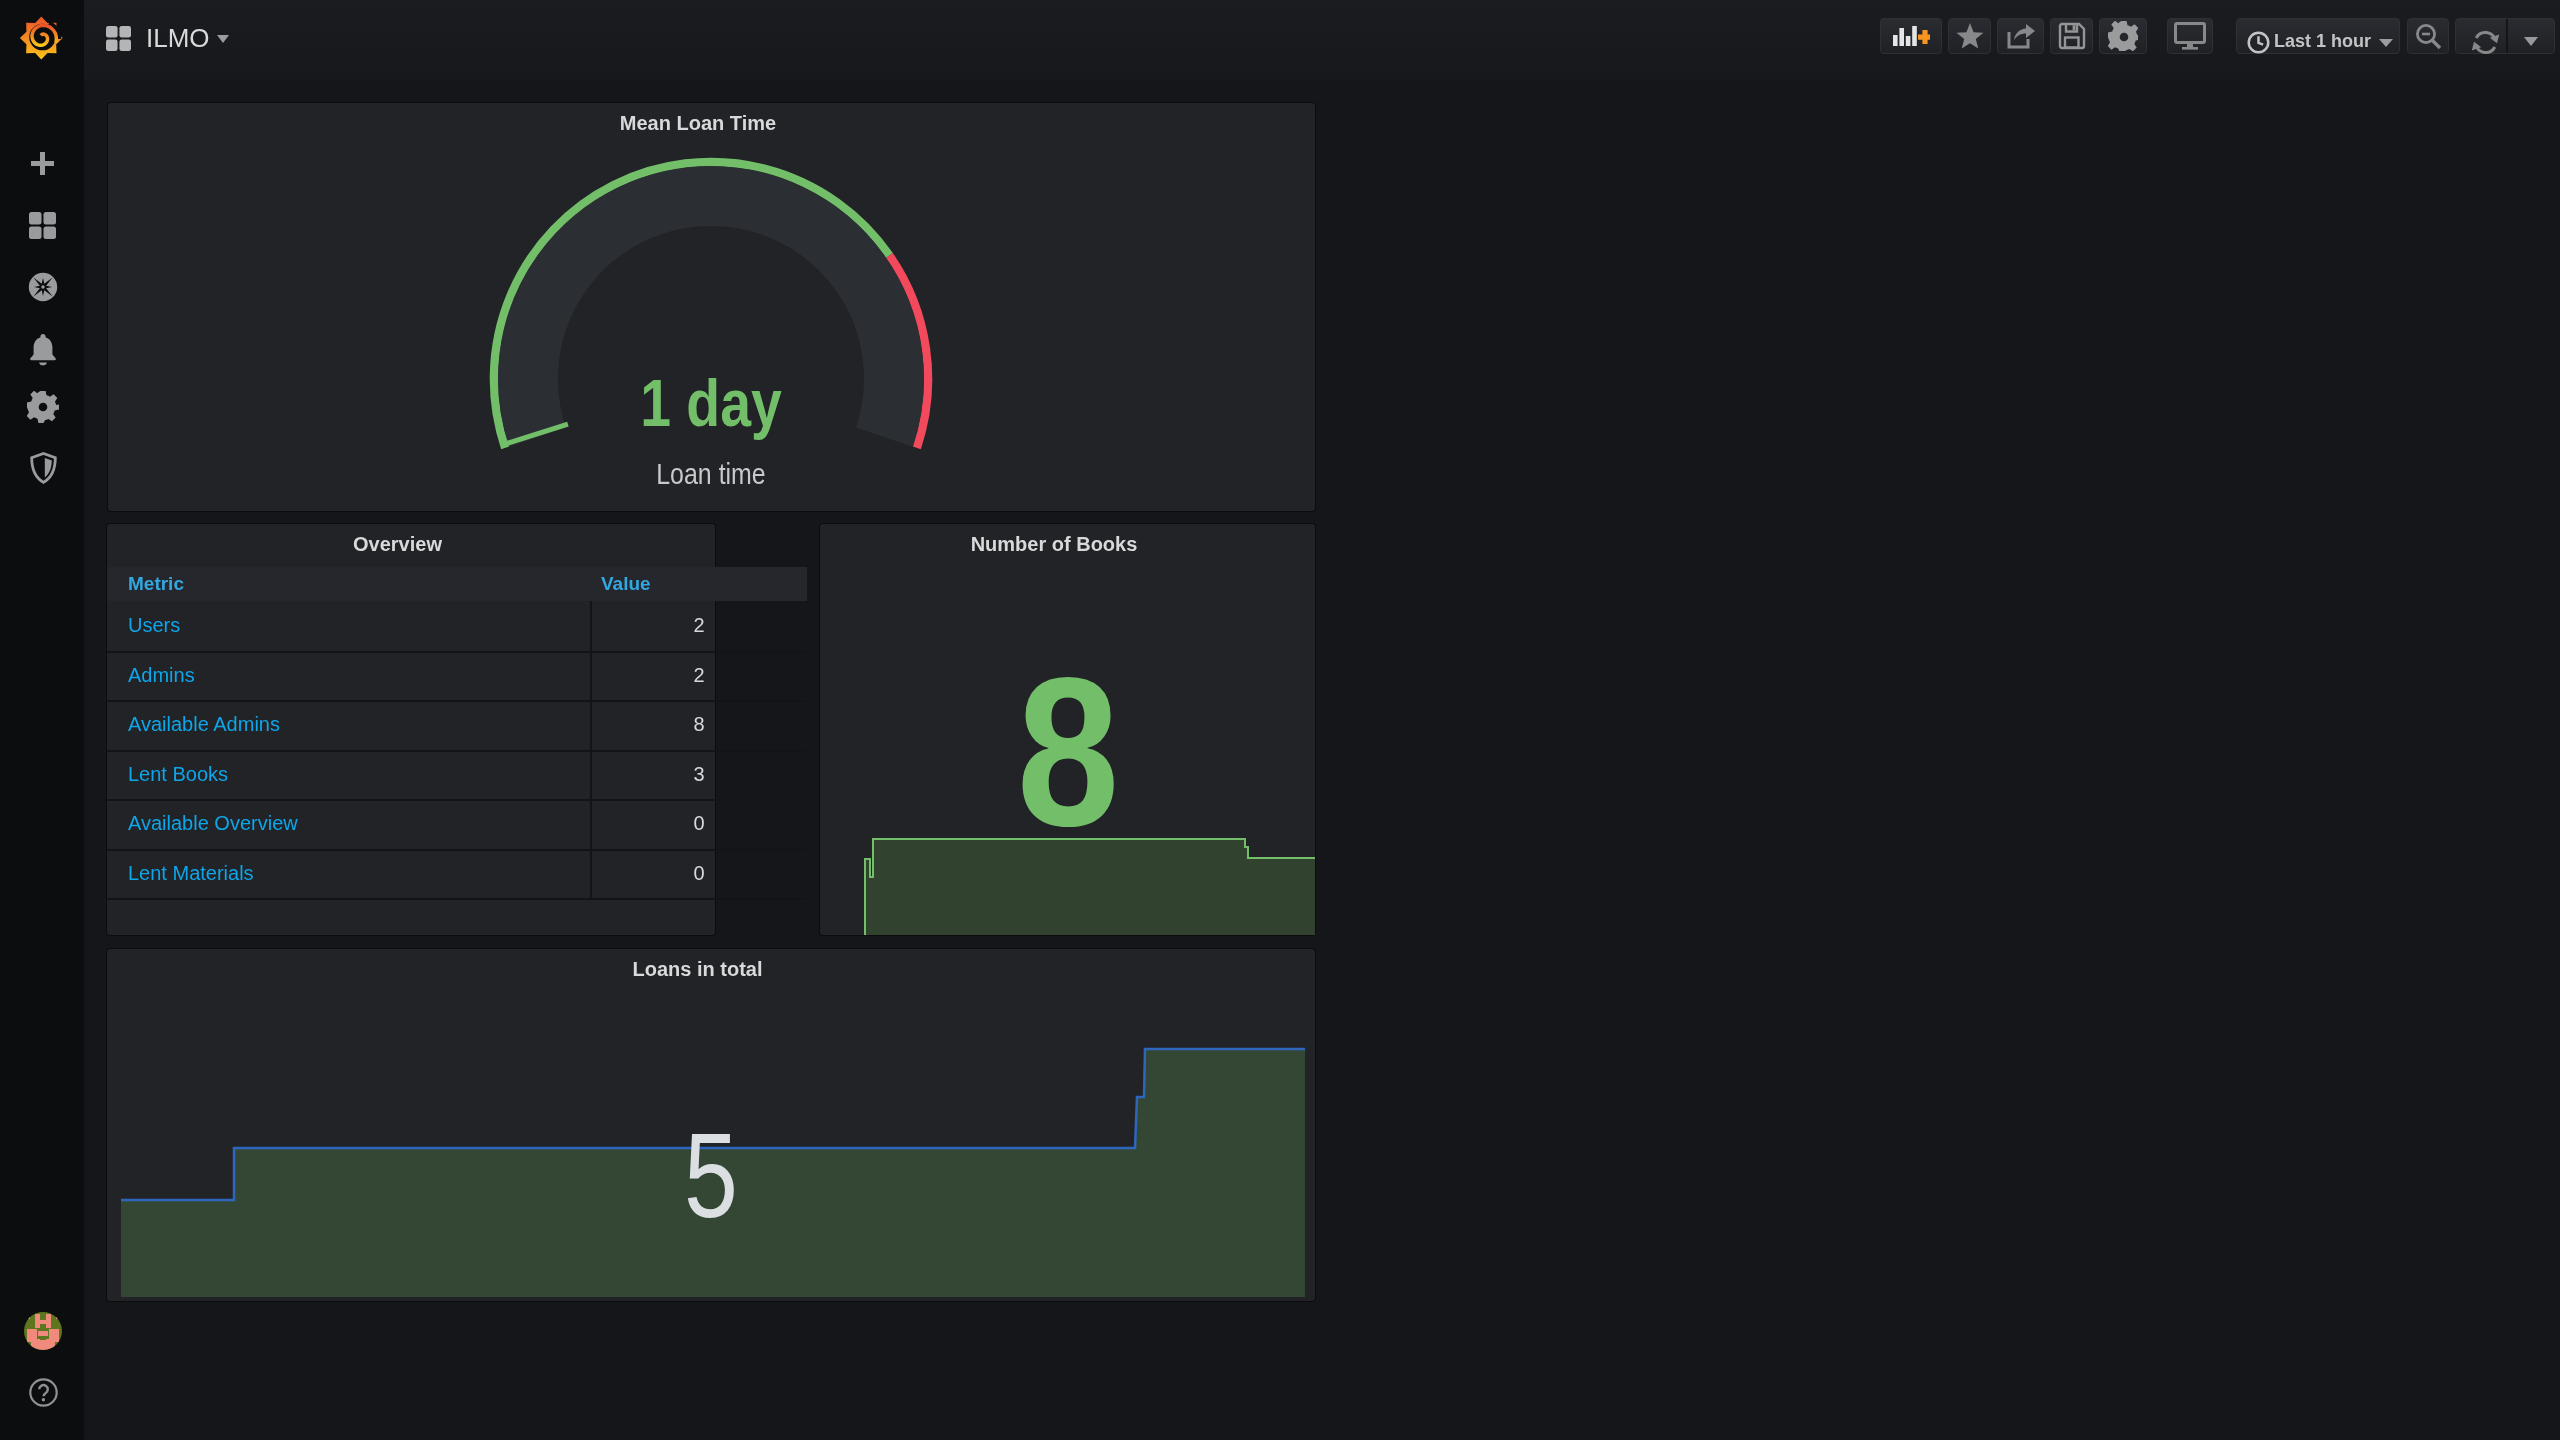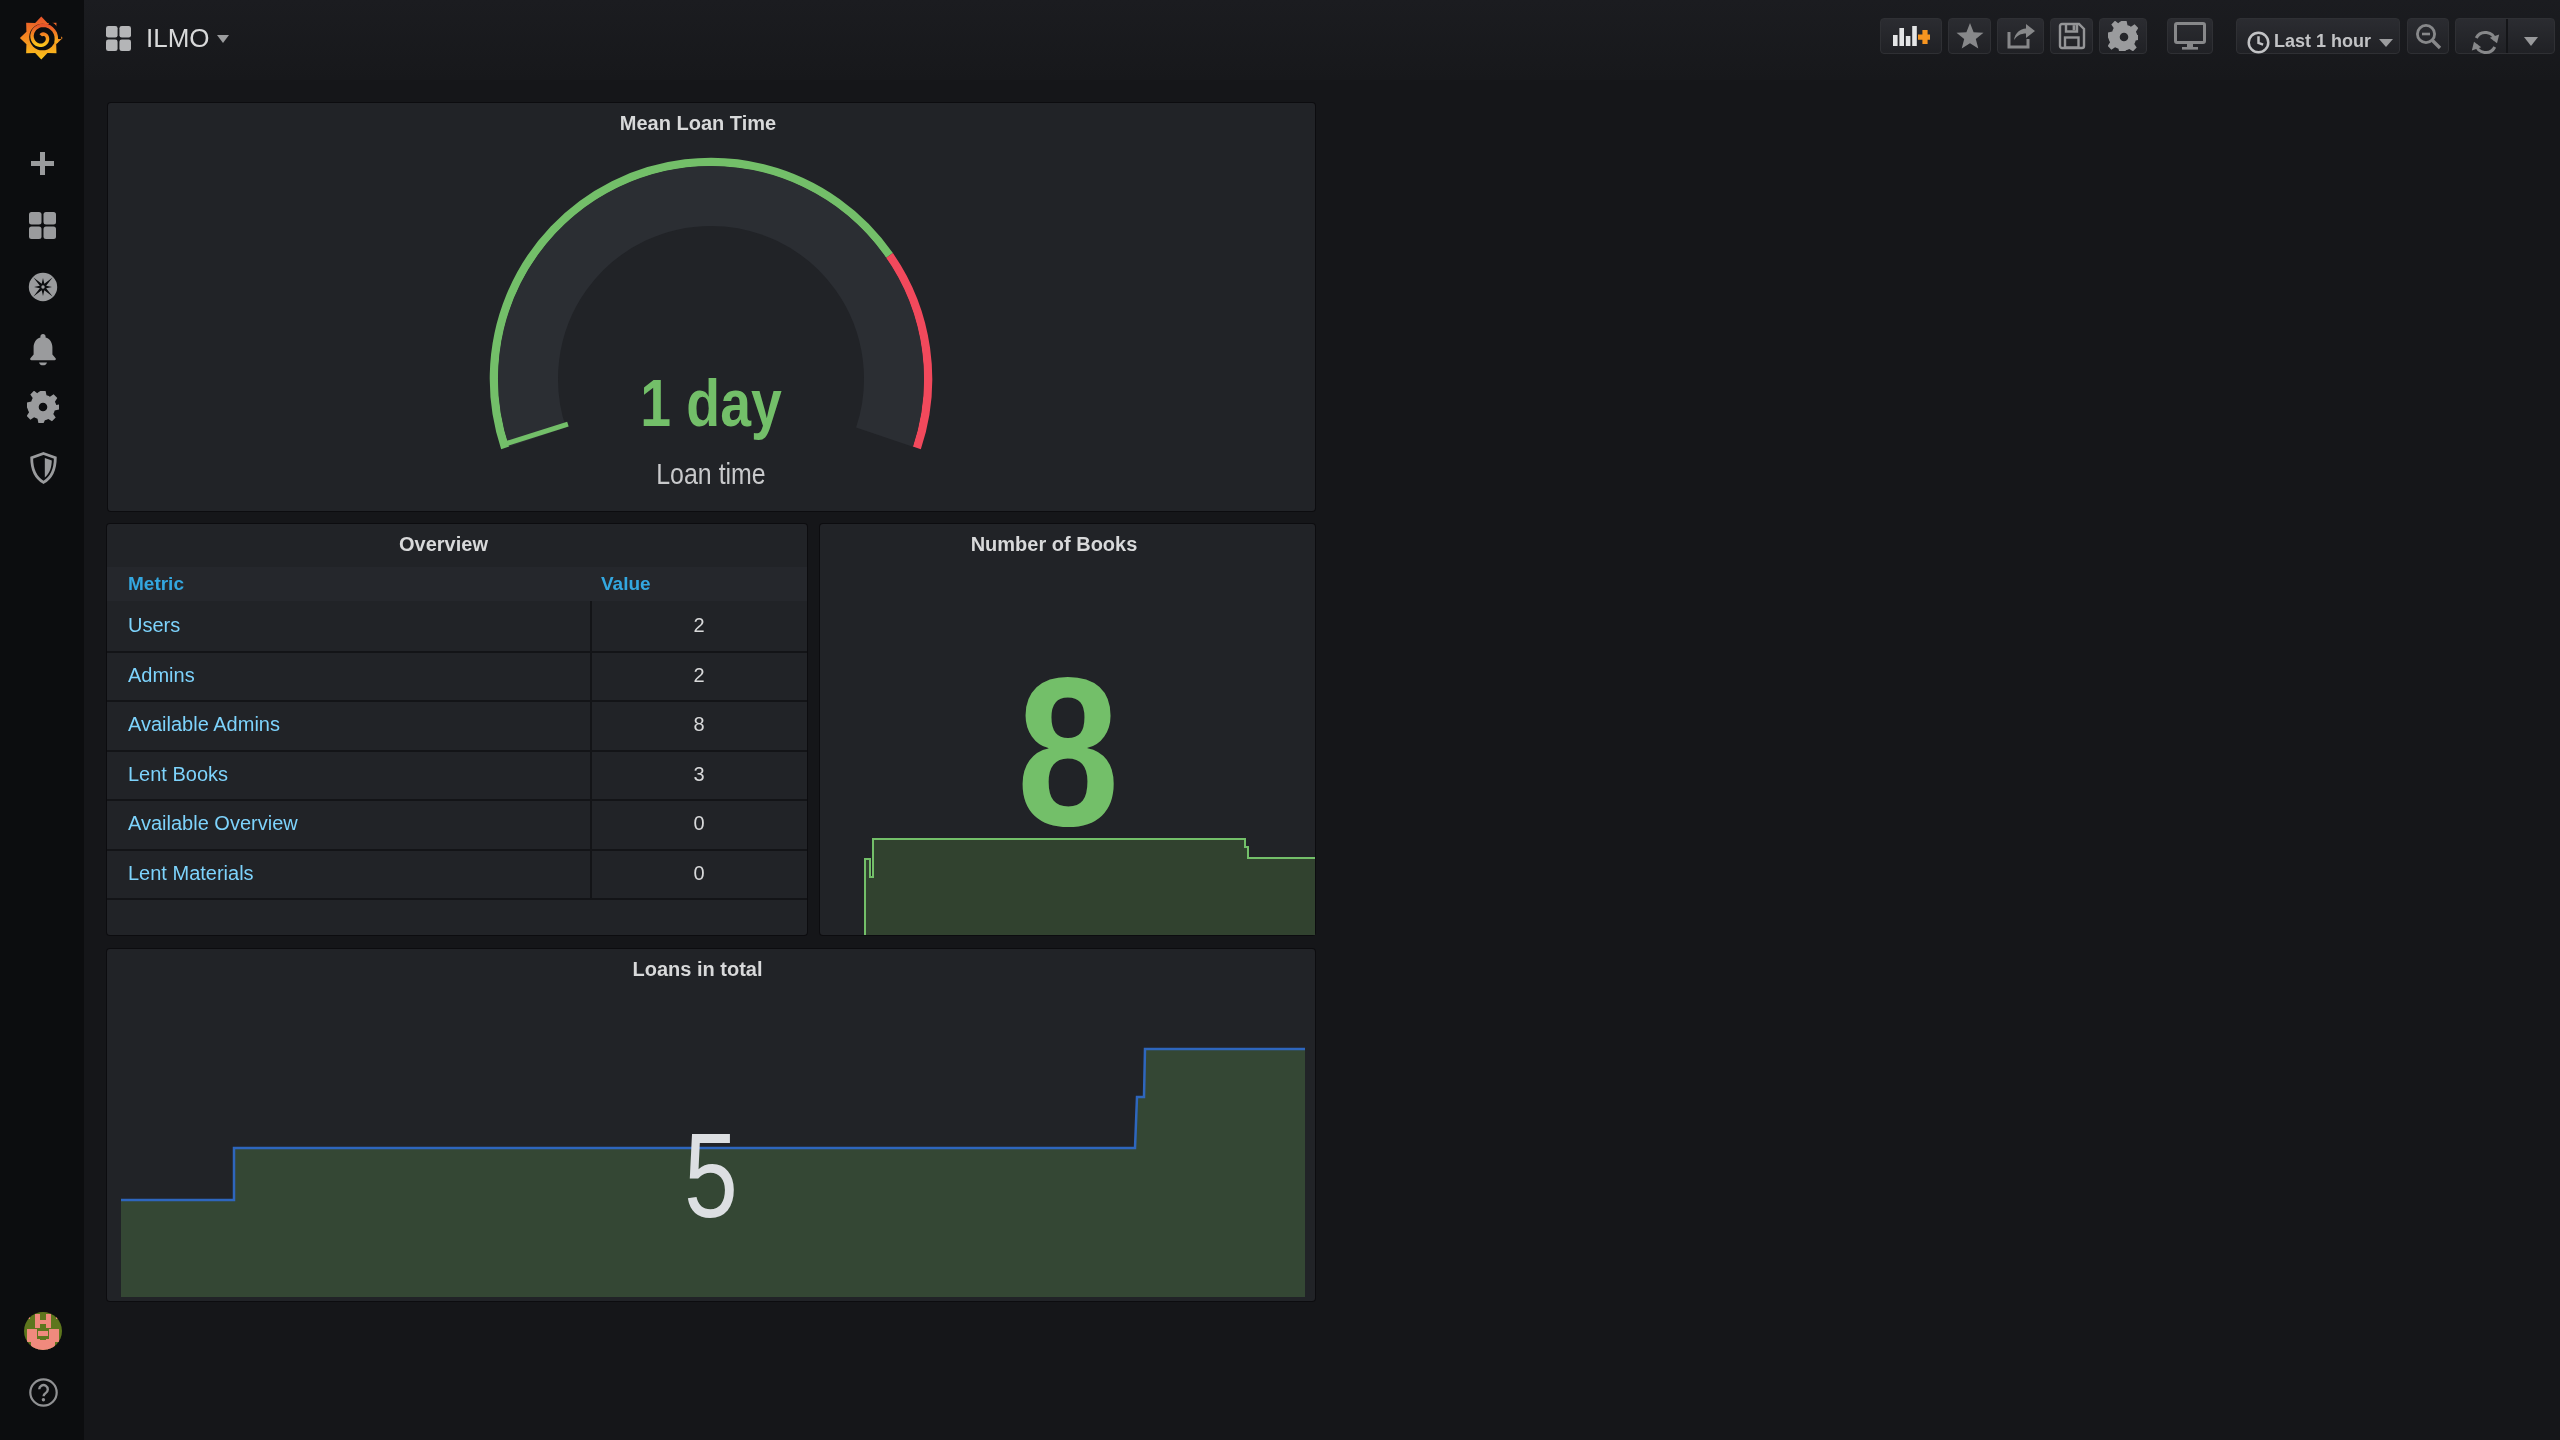--- a/index.html
+++ b/index.html
@@ -8,21 +8,21 @@
   #sidebar{position:absolute;left:0;top:0;width:84px;height:1440px;background:#0c0d0f;}
   #navbar{position:absolute;left:84px;top:0;right:0;height:80px;
     background:linear-gradient(to bottom,#1b1c20,#17181b);}
   .panel{position:absolute;background:#212327;border-radius:3px;box-shadow:0 0 0 1px rgba(5,6,8,0.55);}
   .ptitle{position:absolute;left:0;right:27px;top:0;height:40px;line-height:40px;text-align:center;
     color:#d8d9da;font-size:20px;font-weight:bold;}
   .navbtn{position:absolute;top:18px;height:36px;background:linear-gradient(#2b2c31,#202125);border:1px solid #2f3034;border-radius:4px;box-sizing:border-box;
     display:flex;align-items:center;justify-content:center;white-space:nowrap;}
   svg{display:block;}
   .trow{left:0;width:700px;height:49.5px;border-bottom:2px solid #131417;}
-  .tm{position:absolute;left:21px;top:0;height:48px;line-height:48px;color:#7dd3fc;font-size:20px;}
+  .tm{position:absolute;left:21px;top:0;height:48px;line-height:48px;color:#0ea5e9;font-size:20px;}
   .tv{position:absolute;left:484px;width:216px;top:0;height:48px;line-height:48px;color:#d8d9da;font-size:20px;text-align:center;}
 </style>
 </head>
 <body>
 <div id="sidebar">
 
   <svg class="abs" style="left:19px;top:14px;" width="45" height="48" viewBox="0 0 45 50">
     <defs>
       <linearGradient id="glg" x1="0" y1="0" x2="0" y2="1">
         <stop offset="0" stop-color="#e8532a"></stop>
@@ -181,21 +181,21 @@
   <svg class="abs" style="left:0;top:0;" width="1207" height="406" viewBox="0 0 1207 406">
     <path d="M 397.2 344.9 A 217 217 0 0 1 781.4 152.5" fill="none" stroke="#73bf69" stroke-width="8.5"></path>
     <path d="M 781.4 152.5 A 217 217 0 0 1 808.8 344.9" fill="none" stroke="#f2495c" stroke-width="8.5"></path>
     <path d="M 429.5 334.1 A 183 183 0 1 1 776.5 334.1" fill="none" stroke="#2b2e33" stroke-width="60"></path>
     <line x1="459.9" y1="321.1" x2="397.0" y2="341.0" stroke="#73bf69" stroke-width="5"></line>
     <text x="603" y="323" text-anchor="middle" font-size="66" font-weight="bold" fill="#73bf69" transform="translate(603 300) scale(0.84 1) translate(-603 -300)">1 day</text>
     <text x="603" y="381" text-anchor="middle" font-size="29" fill="#c8c9cb" transform="translate(603 371) scale(0.86 1) translate(-603 -371)">Loan time</text>
   </svg>
 </div>
 
-<div class="panel" style="left:107px;top:524px;width:700px;height:411px;">
+<div class="panel" style="left:107px;top:524px;width:608px;height:411px;">
   <div class="ptitle">Overview</div>
   <div class="abs" style="left:0;top:43px;width:700px;height:34px;background:#25272c;"></div>
   <div class="abs" style="left:21px;top:43px;height:34px;line-height:34px;color:#33a7e0;font-size:19px;font-weight:bold;">Metric</div>
   <div class="abs" style="left:494px;top:43px;height:34px;line-height:34px;color:#33a7e0;font-size:19px;font-weight:bold;">Value</div>
   <div class="abs trow" style="top:77px;">
       <div class="tm">Users</div>
       <div class="tv">2</div>
     </div>
   <div class="abs trow" style="top:126.5px;">
       <div class="tm">Admins</div>

